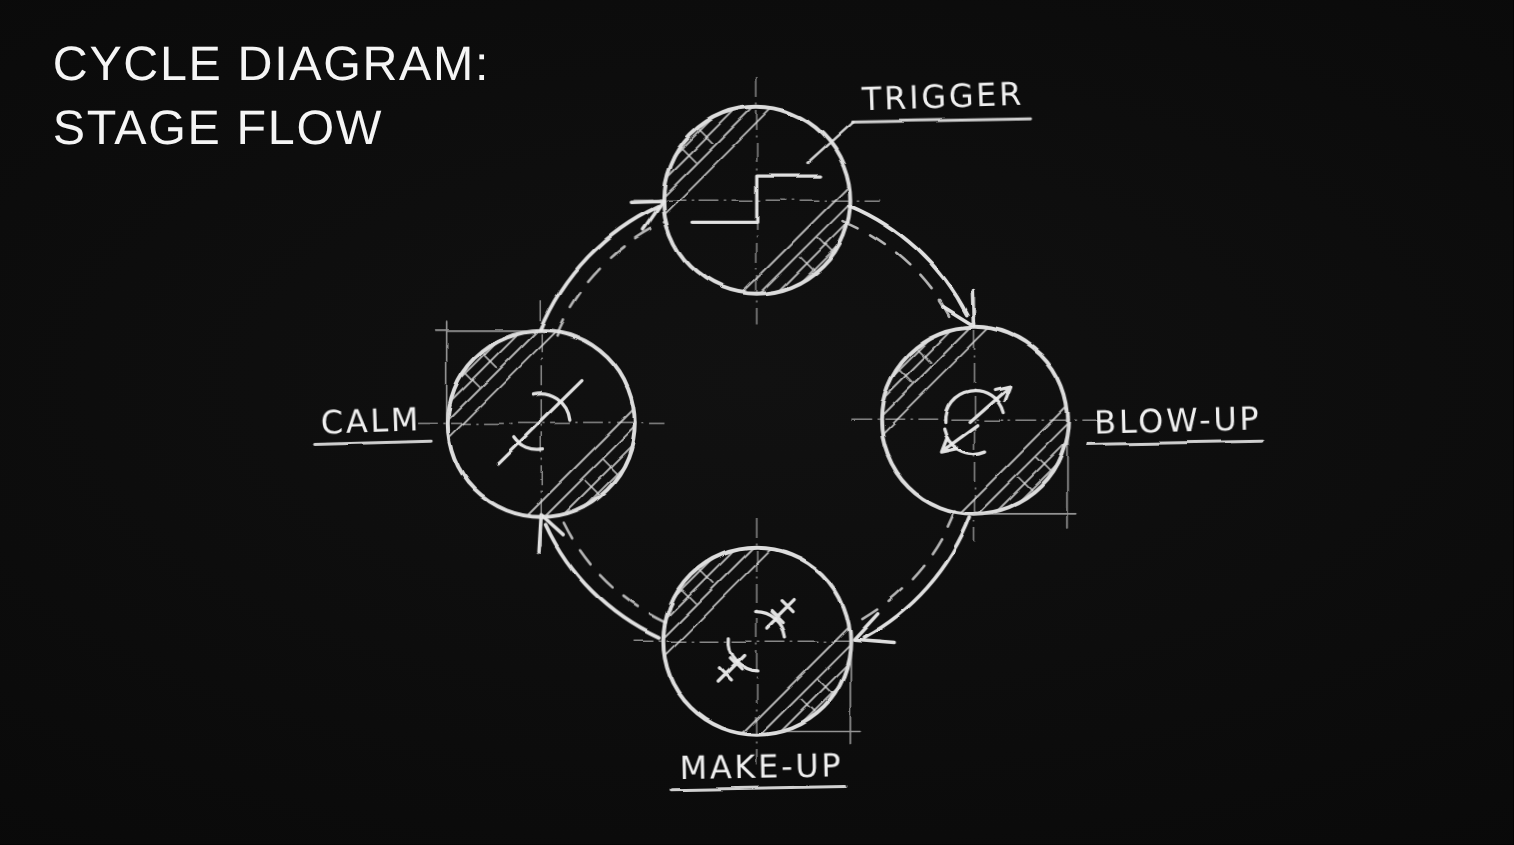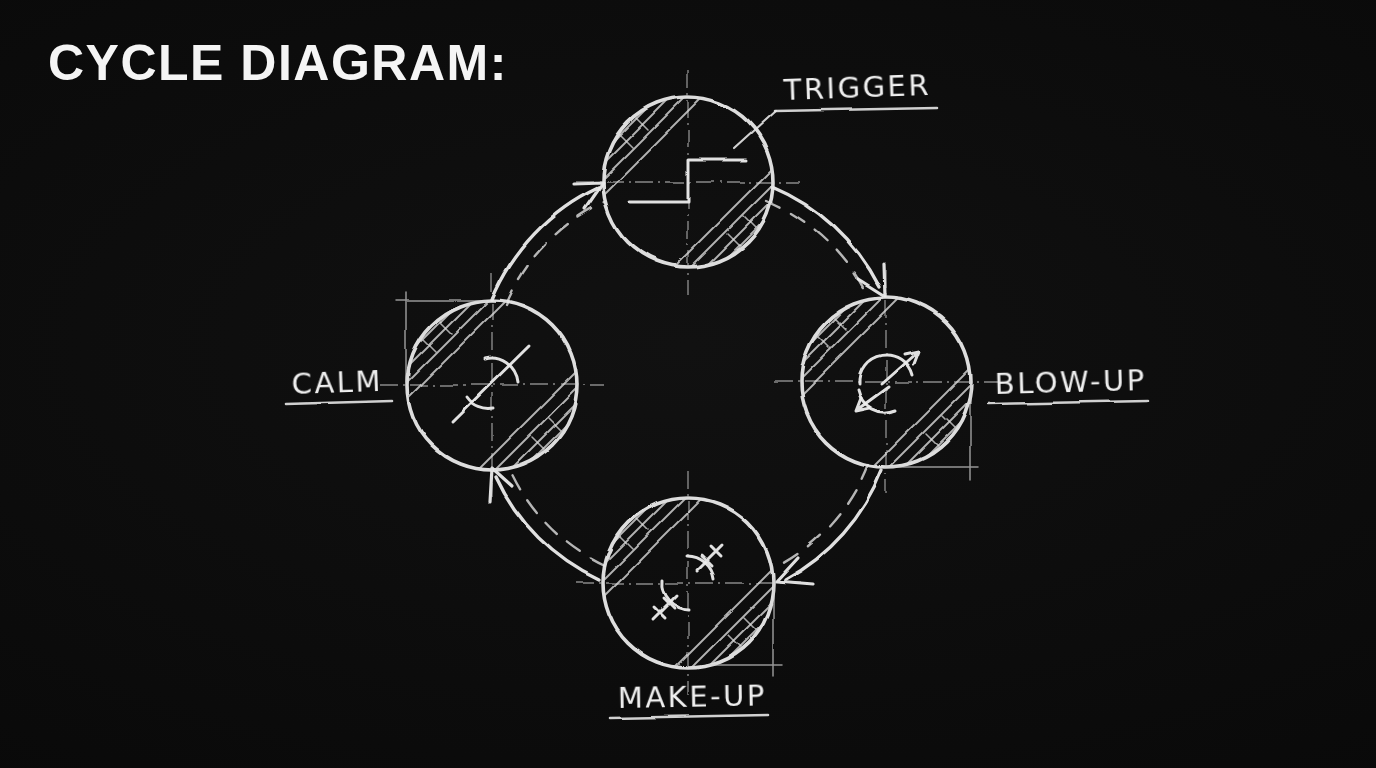--- a/index.html
+++ b/index.html
@@ -19,31 +19,32 @@
   .arrowhead{stroke:#ececec;stroke-width:3.2;fill:none;stroke-linecap:round;stroke-linejoin:round;opacity:.95;}
   .witness{stroke:#cfcfcf;stroke-width:1.5;fill:none;opacity:.7;stroke-linecap:round;}
   .underline{stroke:#e6e6e6;stroke-width:2.6;fill:none;stroke-linecap:round;opacity:.9;}
   .leader{stroke:#e6e6e6;stroke-width:2.2;fill:none;stroke-linecap:round;opacity:.9;}
   .node-label{
     fill:#efefef;font-family:"DejaVu Sans", sans-serif;font-size:29px;
     letter-spacing:2.5px;font-weight:400;
   }
   .title{
     position:absolute;left:48px;top:30px;color:#f5f5f5;
-    font-family:"Liberation Sans", sans-serif;font-weight:700;
-    font-size:50px;line-height:1.32;letter-spacing:1.5px;
+    font-family:"Liberation Sans", sans-serif;font-weight:400;
+    font-size:44px;line-height:1.32;letter-spacing:1.5px;
   }
 </style>
 </head>
 <body>
 
 <div class="canvas">
 
   <div class="title">
     <div>CYCLE DIAGRAM:</div>
+    <div>STAGE FLOW</div>
   </div>
 
   <svg width="1376" height="768" viewBox="0 0 1376 768">
     <defs>
       <filter id="chalk" x="-5%" y="-5%" width="110%" height="110%">
         <feTurbulence type="fractalNoise" baseFrequency="0.015 0.025" numOctaves="2" seed="7" result="n"></feTurbulence>
         <feDisplacementMap in="SourceGraphic" in2="n" scale="4.5" xChannelSelector="R" yChannelSelector="G"></feDisplacementMap>
       </filter>
 
       <g id="node-proto">

